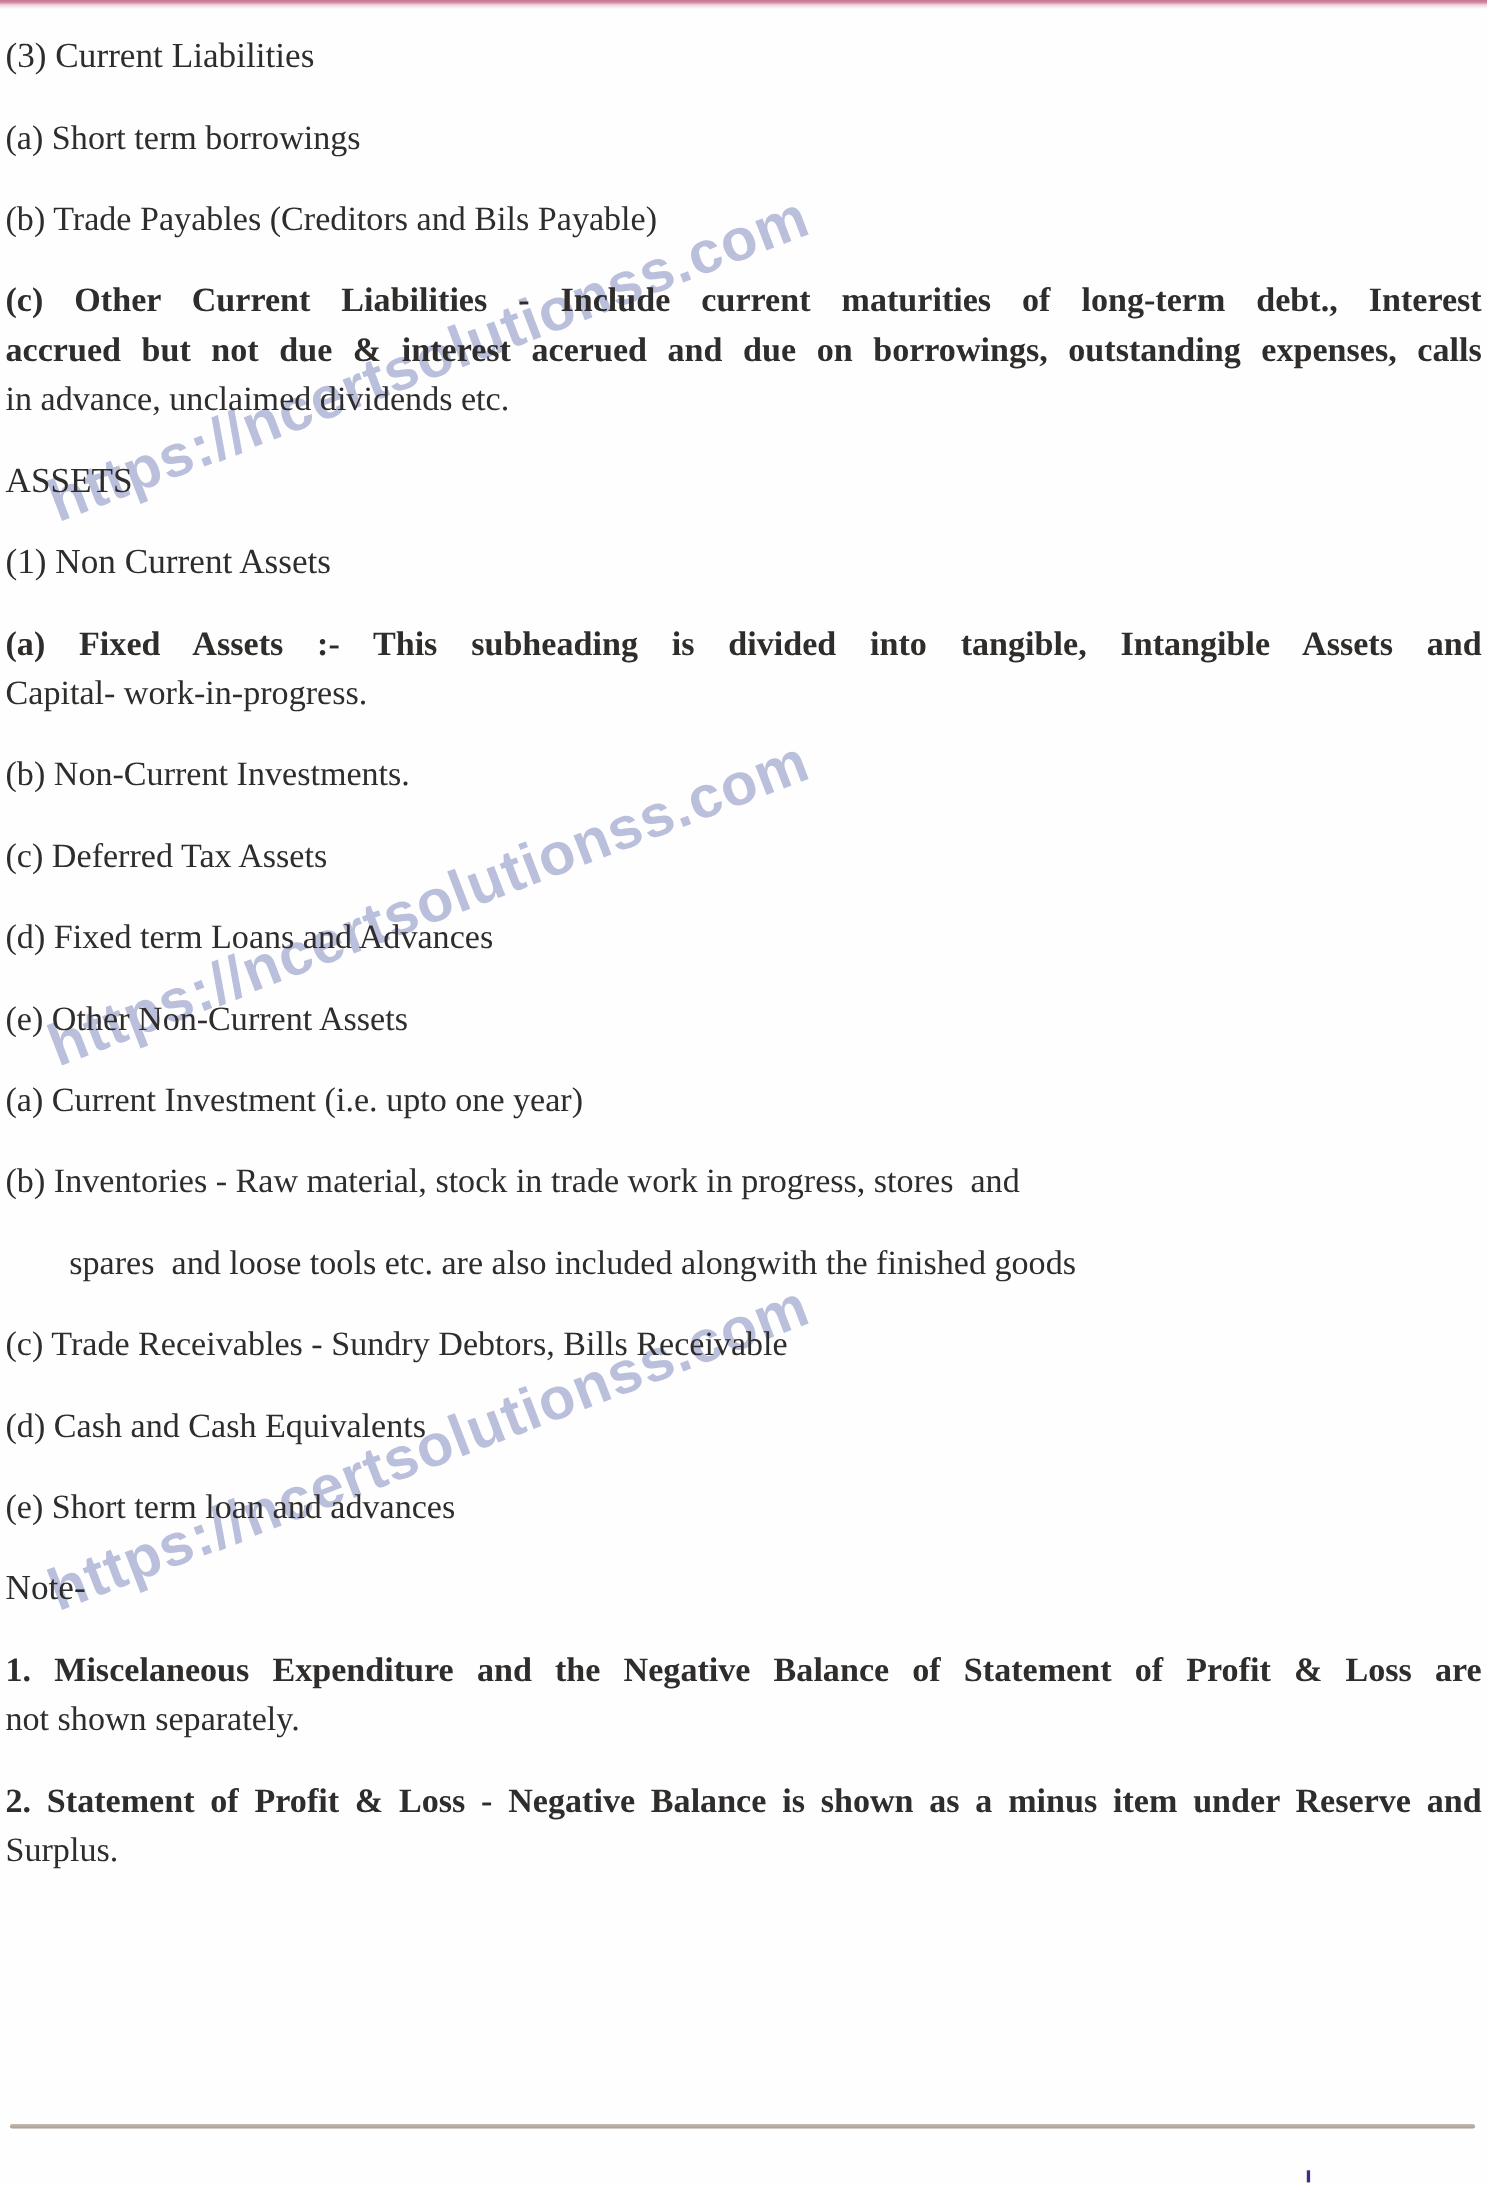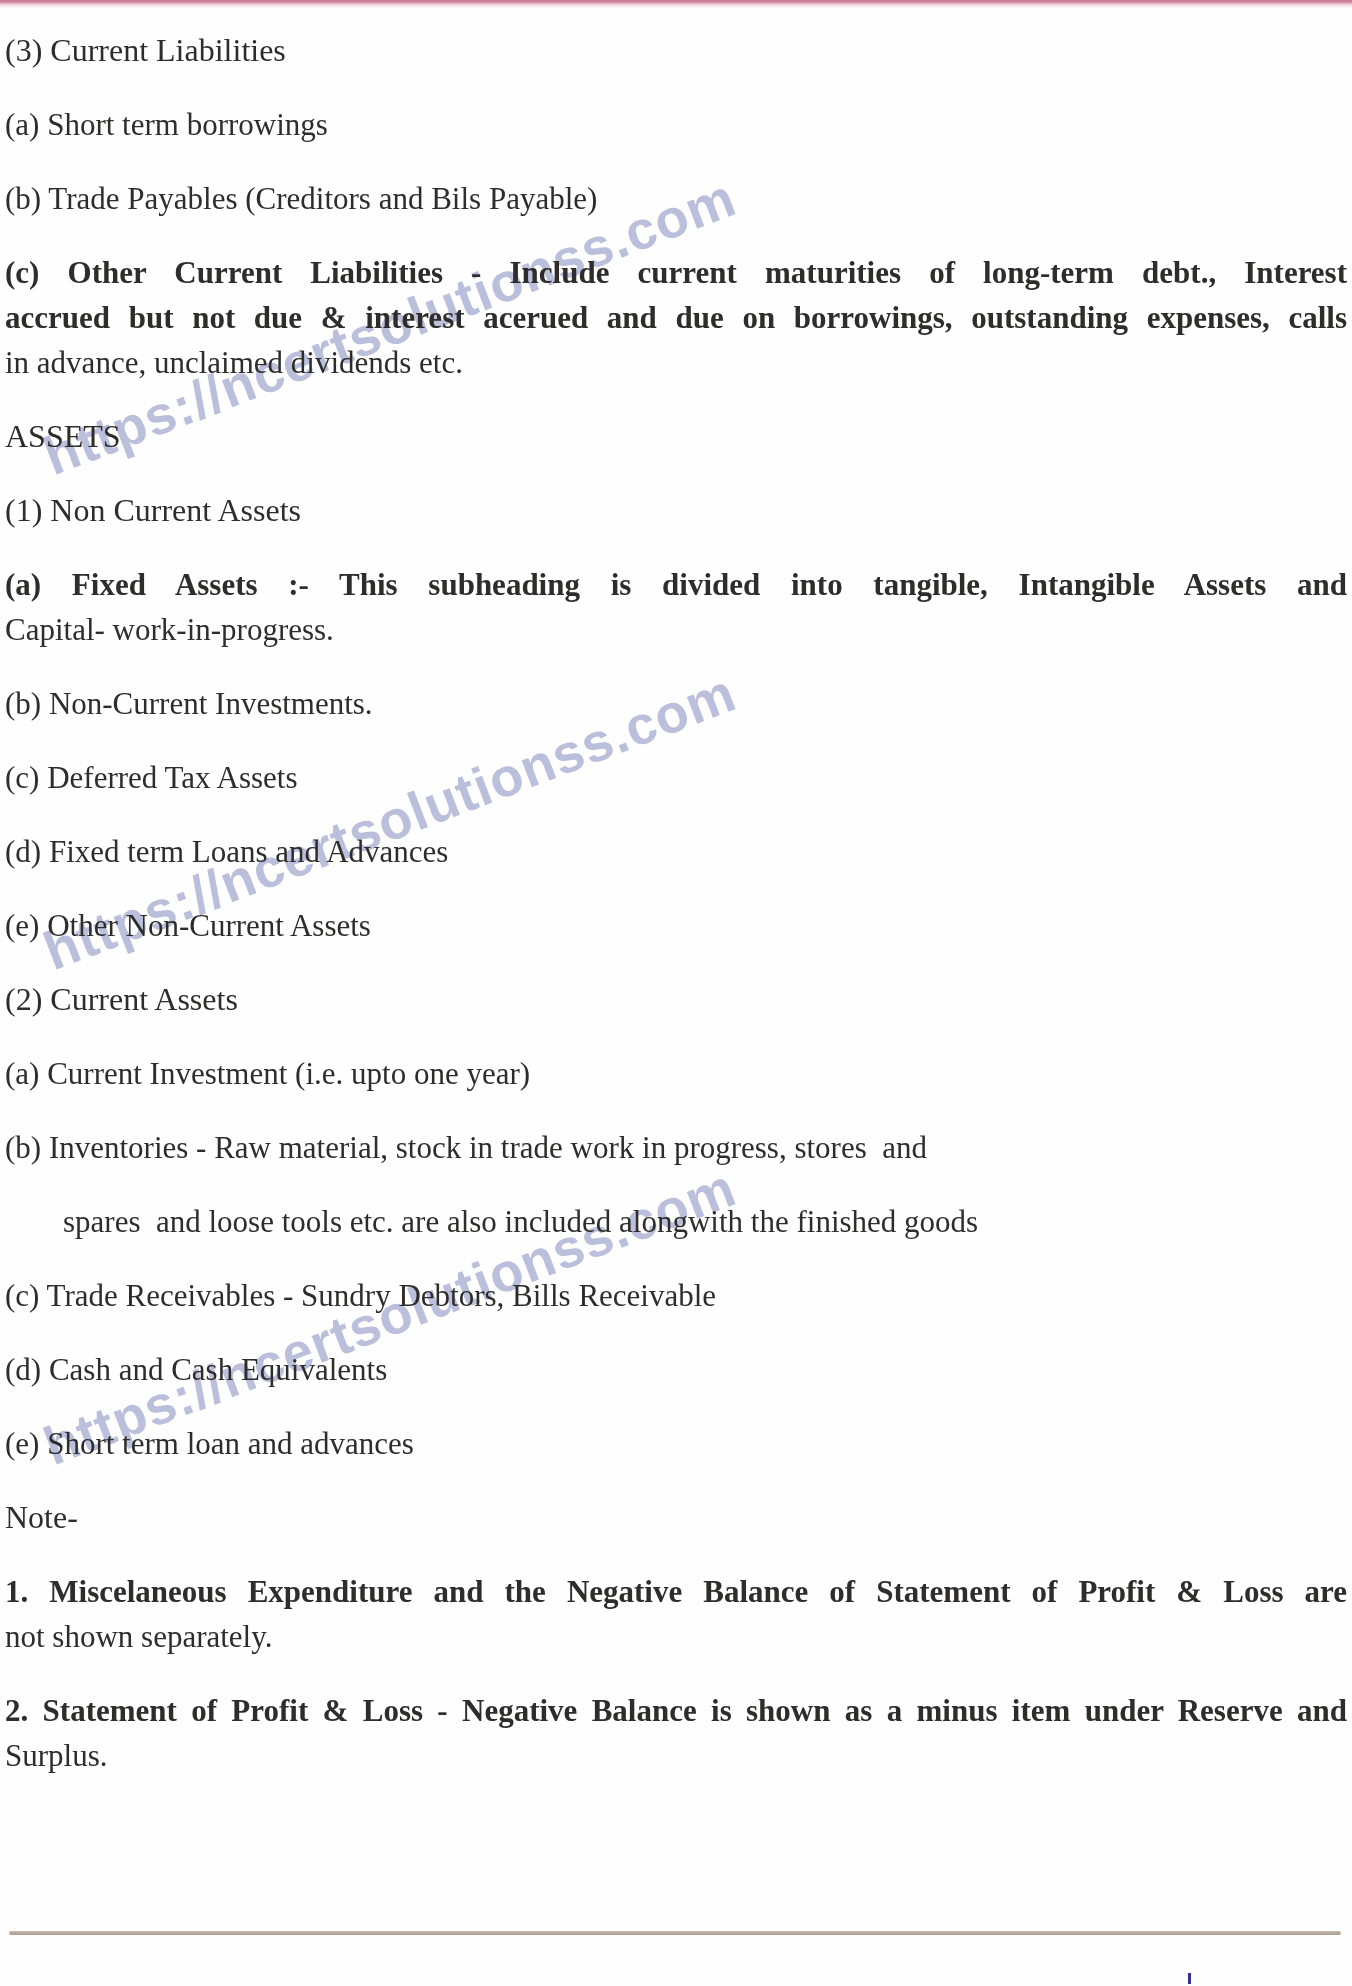--- a/index.html
+++ b/index.html
@@ -106,21 +106,20 @@
     <div class="line jall">accrued but not due &amp; interest acerued and due on borrowings, outstanding expenses, calls</div>
     <div class="line">in advance, unclaimed dividends etc.</div>
     <div class="line gap heading">ASSETS</div>
     <div class="line gap heading">(1) Non Current Assets</div>
     <div class="line gap jall">(a) Fixed Assets :- This subheading is divided into tangible, Intangible Assets and</div>
     <div class="line">Capital- work-in-progress.</div>
     <div class="line gap">(b) Non-Current Investments.</div>
     <div class="line gap">(c) Deferred Tax Assets</div>
     <div class="line gap">(d) Fixed term Loans and Advances</div>
     <div class="line gap">(e) Other Non-Current Assets</div>
-    <div class="line gap heading">(2) Current Assets</div>
     <div class="line gap">(a) Current Investment (i.e. upto one year)</div>
     <div class="line gap">(b) Inventories - Raw material, stock in trade work in progress, stores &nbsp;and</div>
     <div class="line gap indent">spares &nbsp;and loose tools etc. are also included alongwith the finished goods</div>
     <div class="line gap">(c) Trade Receivables - Sundry Debtors, Bills Receivable</div>
     <div class="line gap">(d) Cash and Cash Equivalents</div>
     <div class="line gap">(e) Short term loan and advances</div>
     <div class="line gap heading">Note-</div>
     <div class="line gap jall">1. Miscelaneous Expenditure and the Negative Balance of Statement of Profit &amp; Loss are</div>
     <div class="line">not shown separately.</div>
     <div class="line gap jall">2. Statement of Profit &amp; Loss - Negative Balance is shown as a minus item under Reserve and</div>

